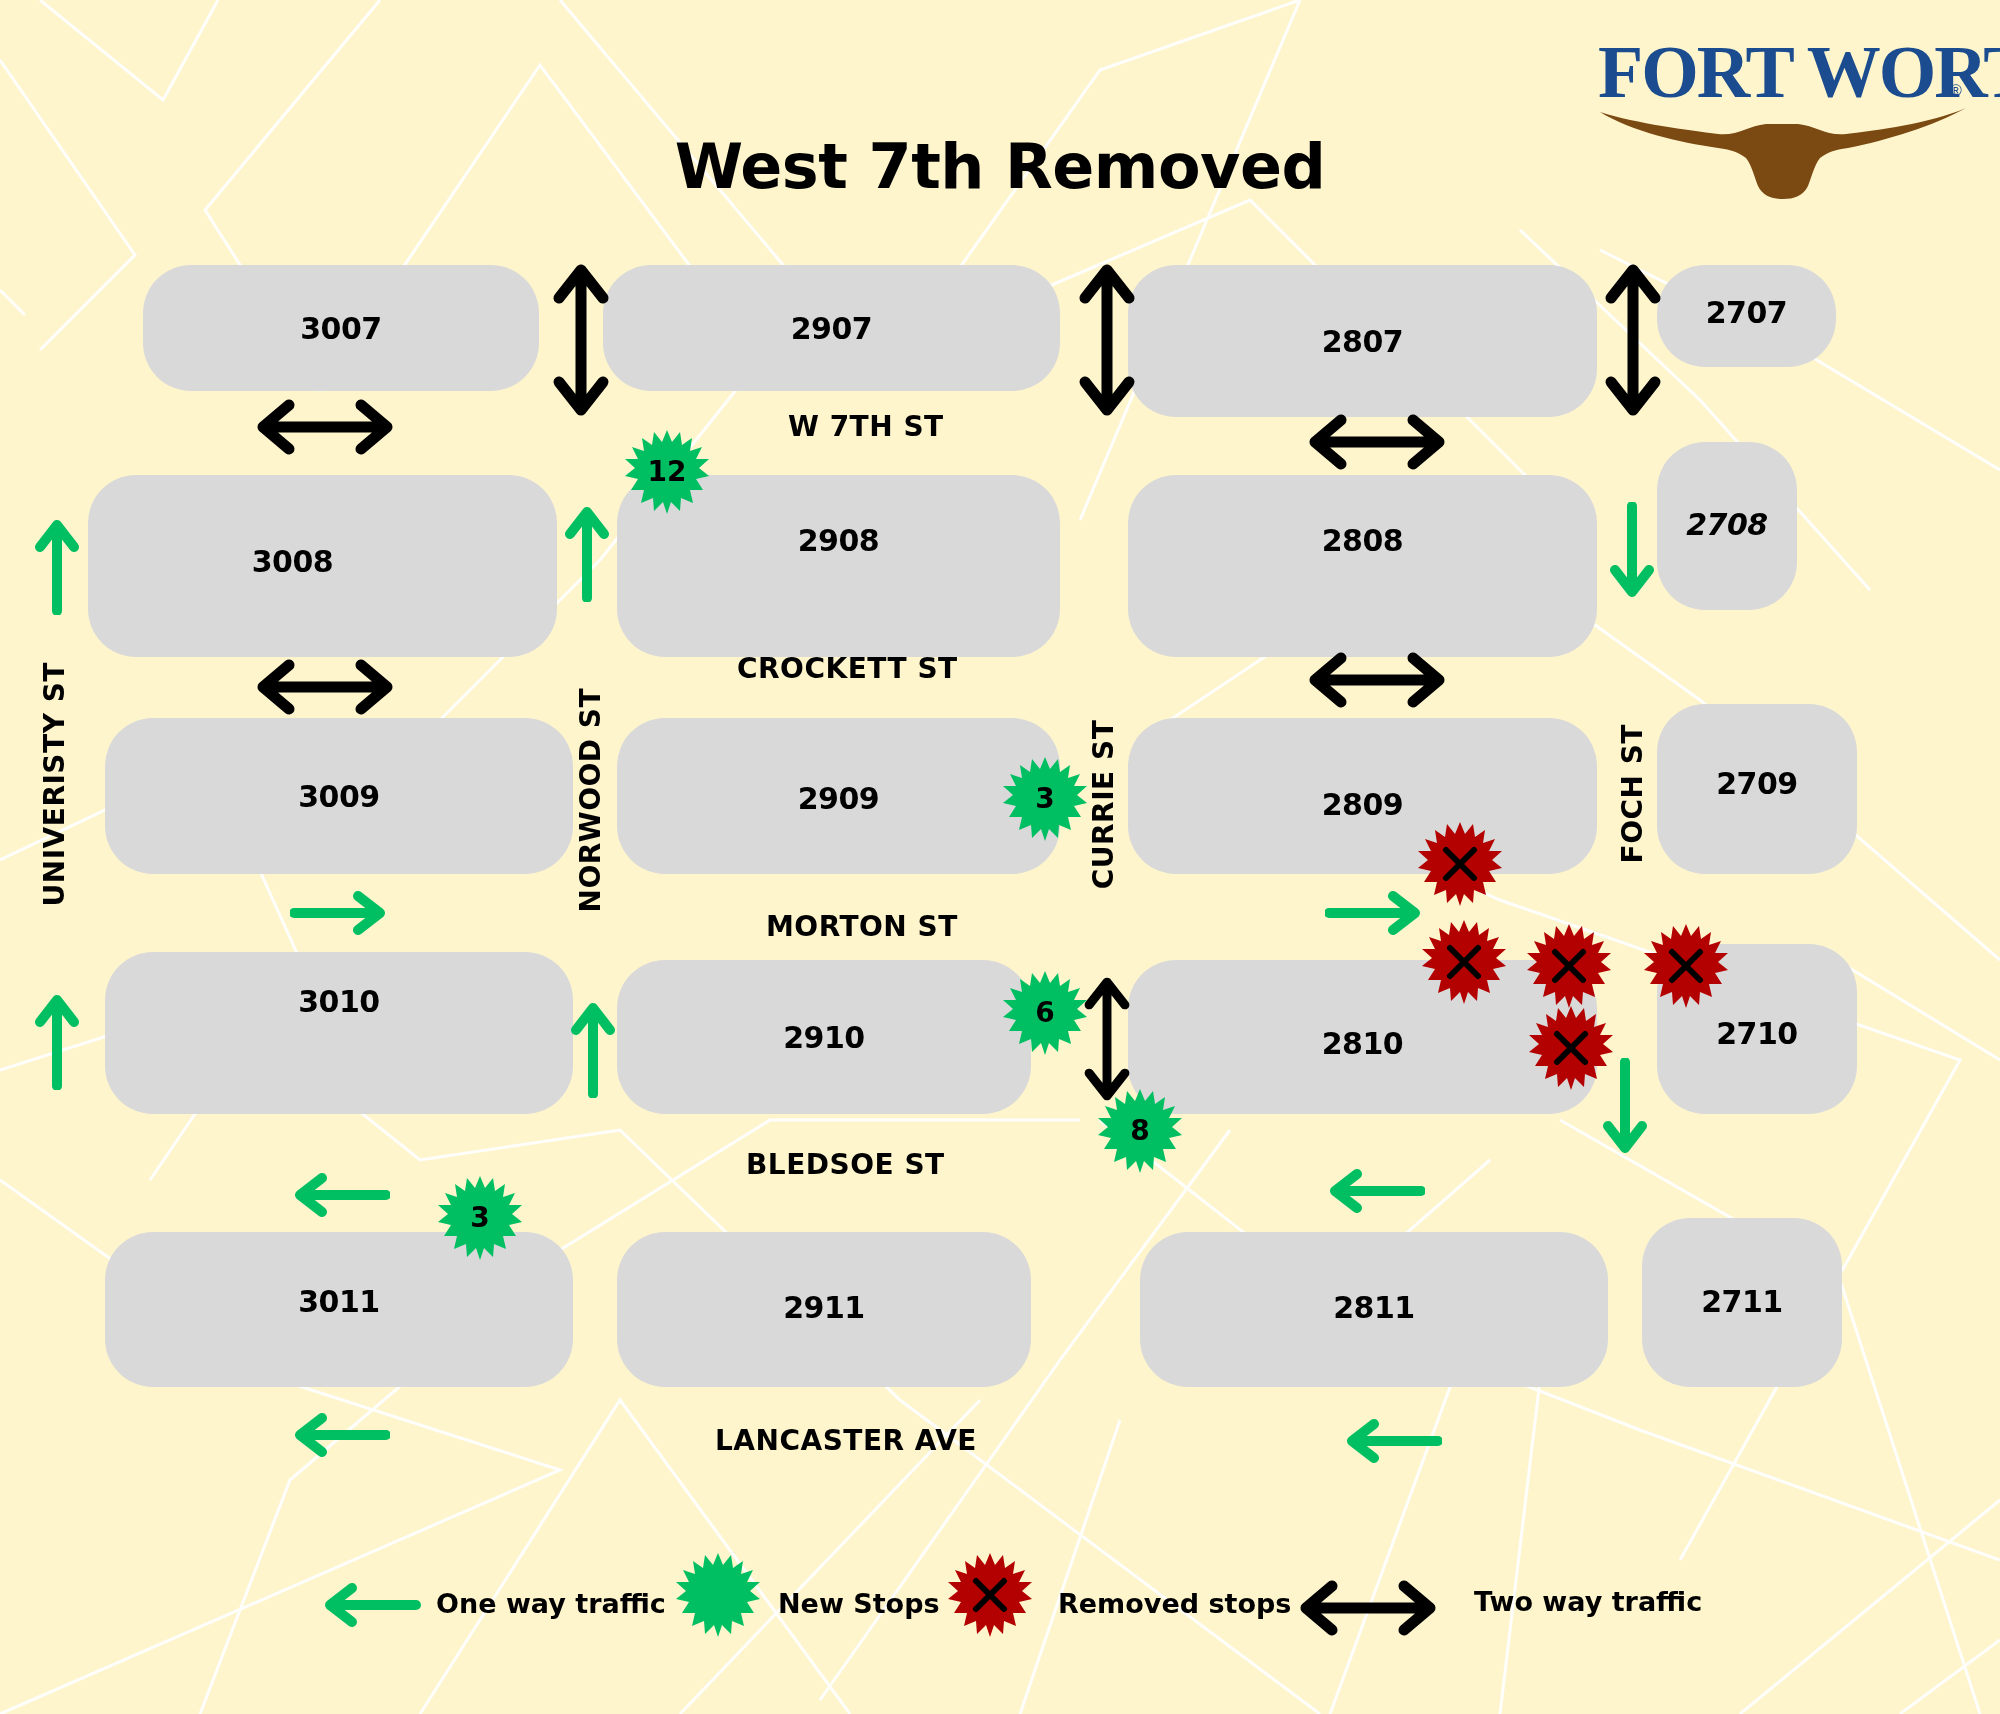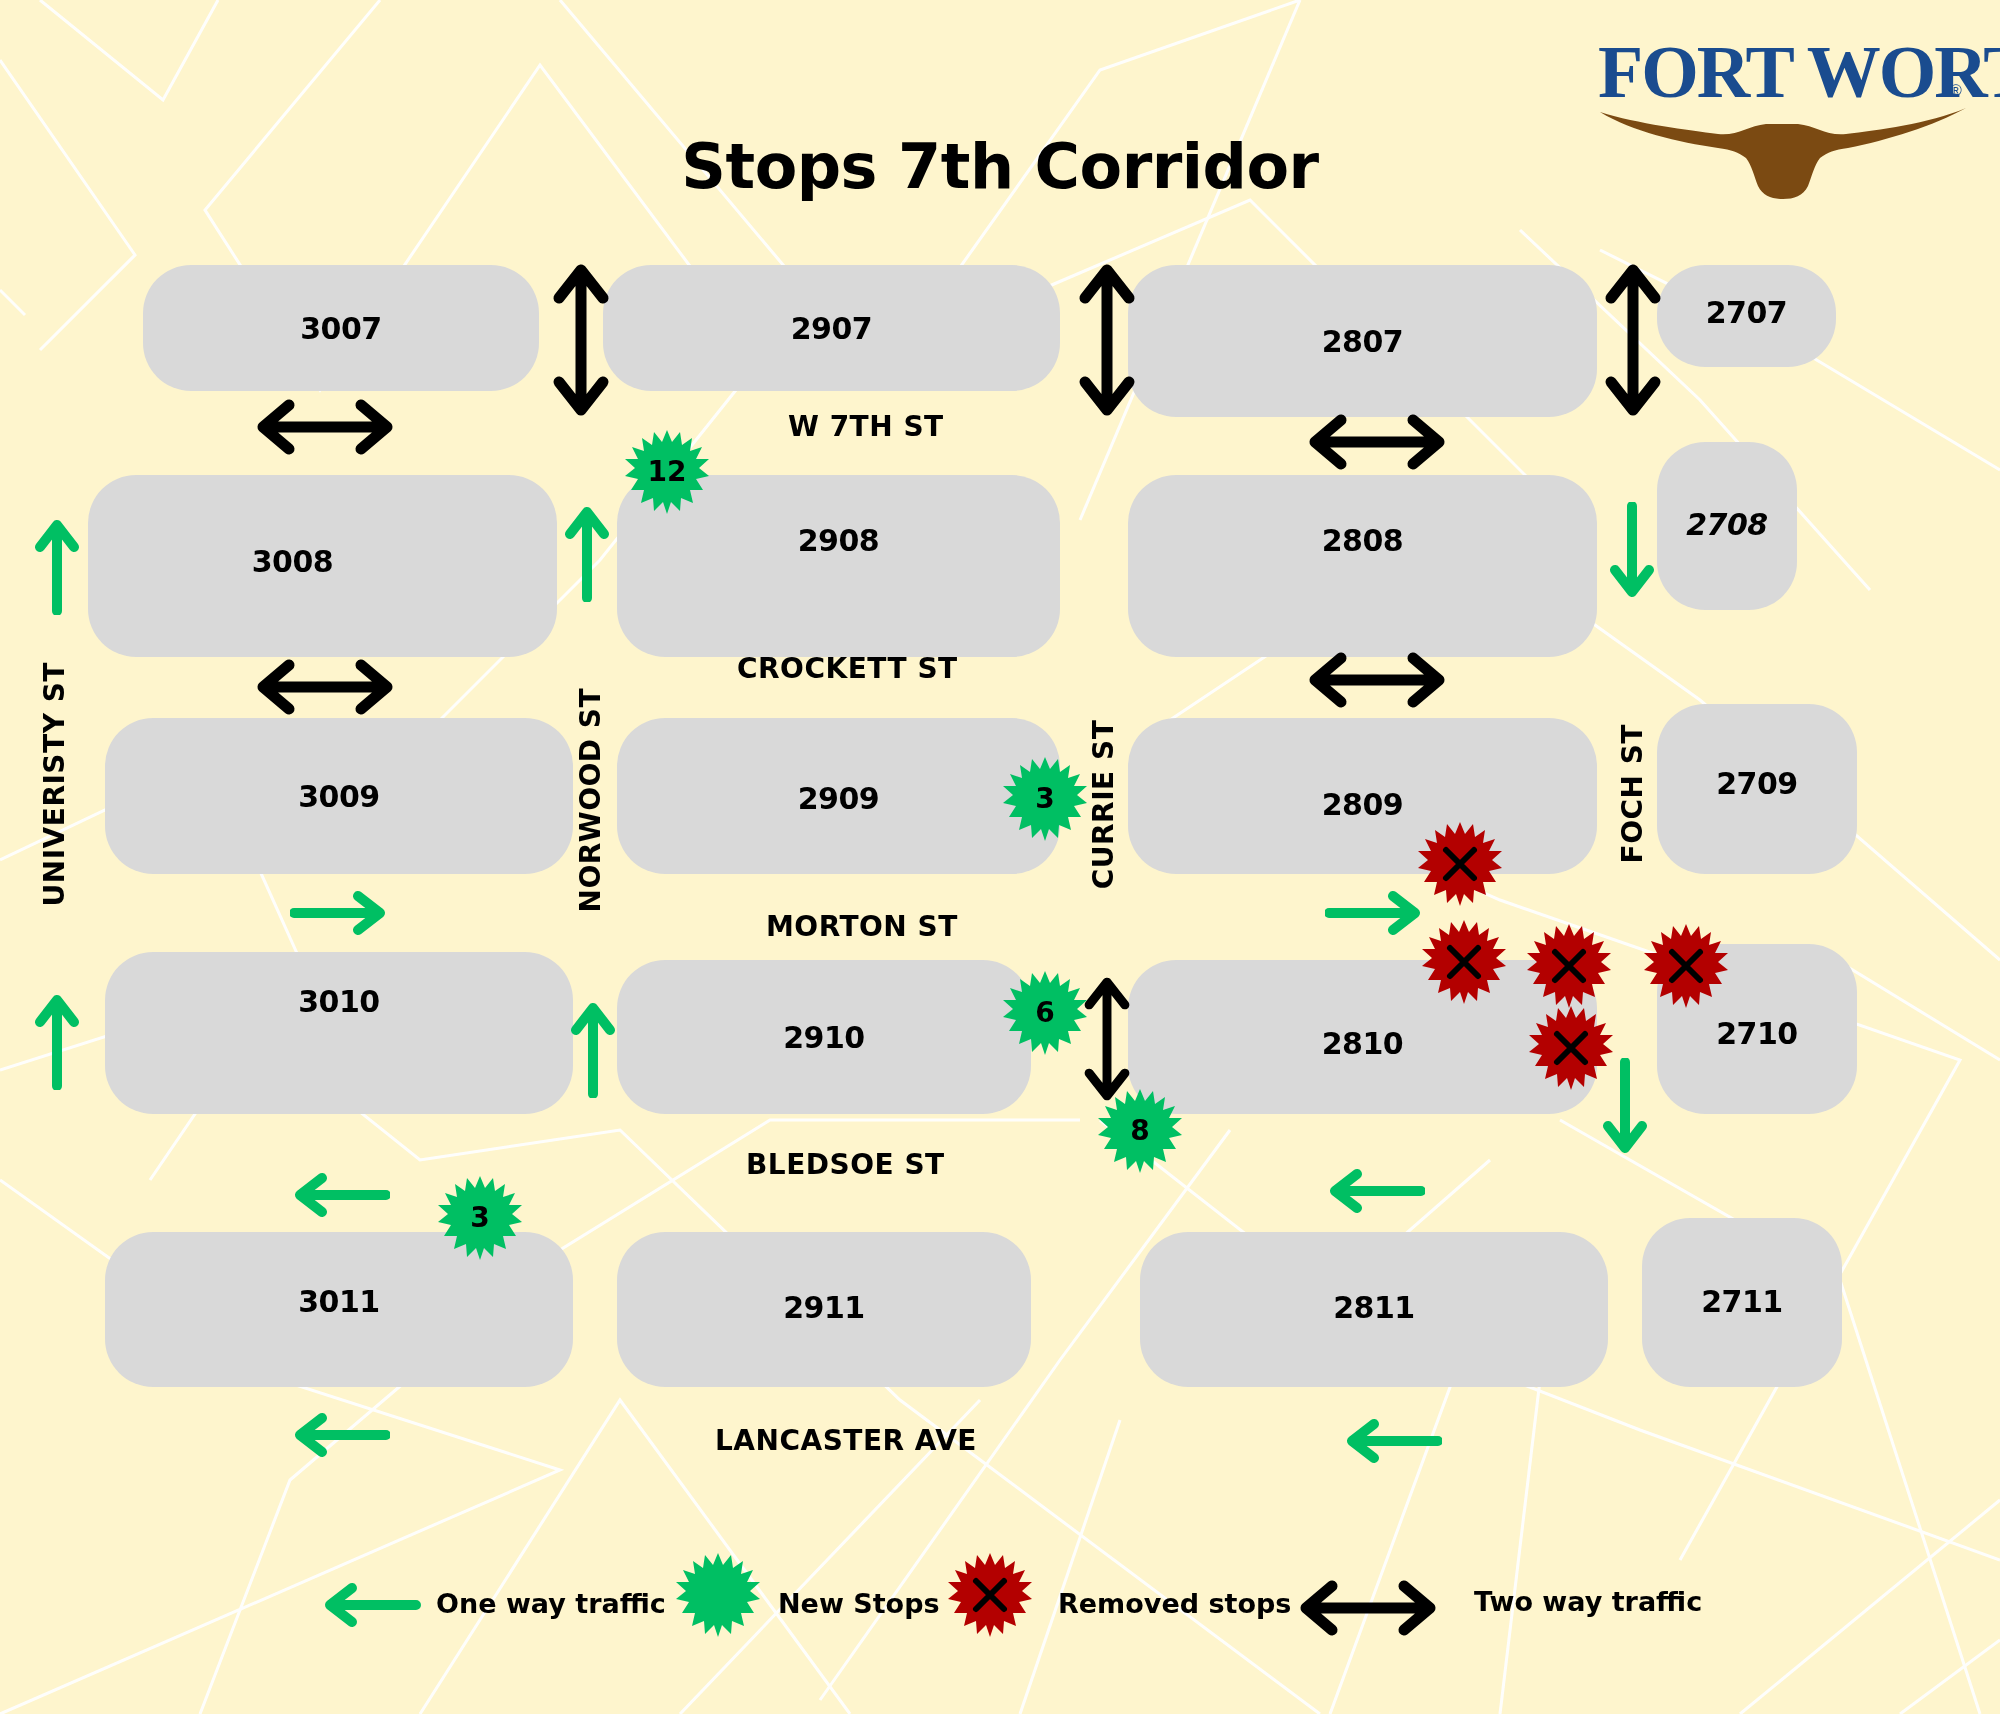--- a/index.html
+++ b/index.html
@@ -55,21 +55,21 @@
 </svg>
 
 <div class="logo">
   <div class="logo-text">FORT WORTH</div>
   <span class="logo-reg">®</span>
   <svg style="position:absolute;left:0;top:72px;" width="370" height="95" viewBox="0 0 370 95">
     <path fill="#7b4a12" d="M2,8 C40,20 90,26 120,30 C140,32 150,22 168,20 L200,20 C218,22 228,32 248,30 C280,26 330,20 368,4 C335,22 290,36 250,44 C236,46 230,48 222,54 C216,62 214,72 210,82 C205,92 196,95 185,95 C174,95 165,92 160,82 C156,72 154,62 148,54 C140,48 134,46 120,44 C80,38 35,28 2,8 Z"></path>
   </svg>
 </div>
 
-<div class="title">Stops 7th Corridor</div>
+<div class="title">West 7th Removed</div>
 
 <div class="block" style="left:143px;top:265px;width:396px;height:126px;border-radius:48px;">
     <span>3007</span>
   </div>
 <div class="block" style="left:603px;top:265px;width:457px;height:126px;border-radius:48px;">
     <span>2907</span>
   </div>
 <div class="block" style="left:1128px;top:265px;width:469px;height:152px;border-radius:48px;">
     <span>2807</span>
   </div>

